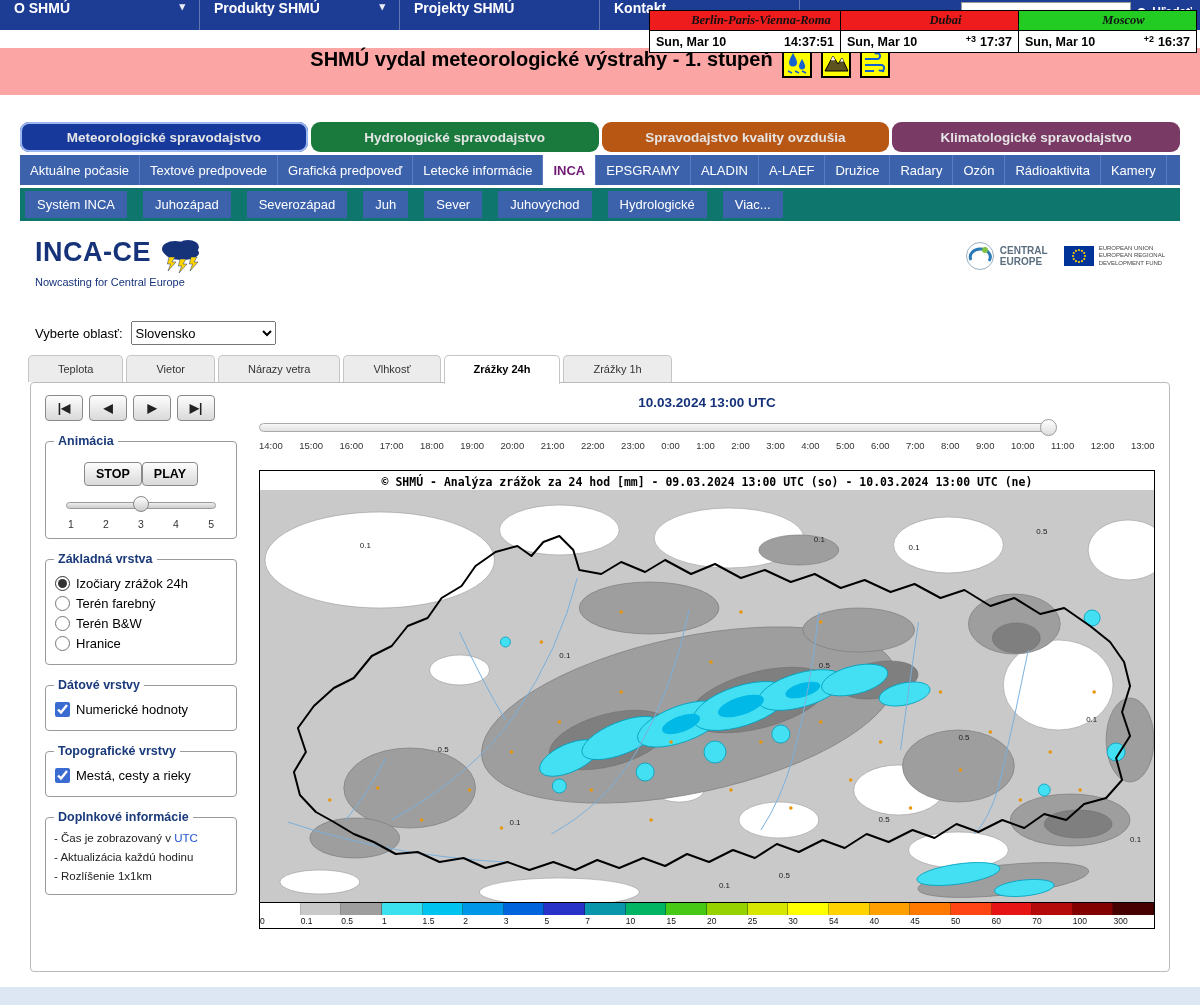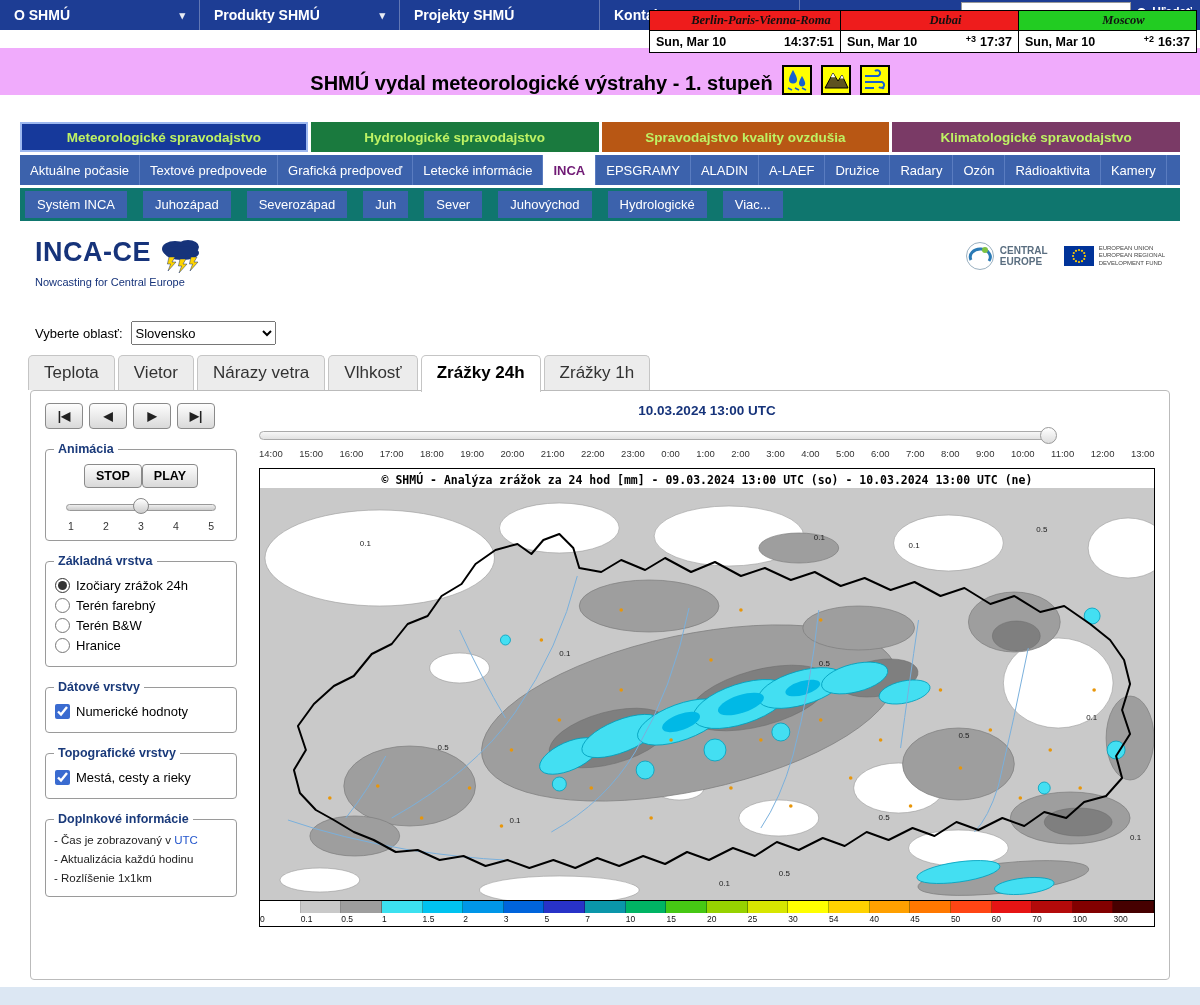--- a/index.html
+++ b/index.html
@@ -2,48 +2,48 @@
 <html><head>
 <meta charset="utf-8">
 <style>
   * { margin:0; padding:0; box-sizing:border-box; }
   body {
     width:1200px; height:1005px; overflow:hidden; position:relative;
     background:#fff; font-family:"Liberation Sans", sans-serif; color:#000;
   }
   
   .topbar { height:30px; background:#1d3d94; display:flex; align-items:stretch; color:#fff; position:relative; }
-  .tn-item { width:200px; display:flex; align-items:center; justify-content:space-between;
+  .tn-item { width:200px; display:flex; align-items:flex-start; justify-content:space-between;
              padding:0 14px; border-right:1px solid rgba(255,255,255,.3); font-weight:bold; font-size:14px; cursor:pointer; }
   .tn-chev { font-size:11px; opacity:.9; }
   .search-area { position:absolute; top:2px; right:8px; display:flex; align-items:center; gap:6px; z-index:1; }
   .search-input { width:170px; height:20px; border:1px solid #999; background:#fff; }
   .search-icon { width:9px; height:9px; border:2px solid #fff; border-radius:50%; position:relative; display:inline-block; }
   .search-icon::after { content:""; position:absolute; width:2px; height:5px; background:#fff; left:7px; top:7px; transform:rotate(-45deg); }
   .search-label { color:#fff; font-size:12px; font-weight:bold; }
   
   .clock-widget { position:absolute; top:10px; right:3px; z-index:5; display:flex; border:1px solid #000; background:#fff; }
   .clock-col { width:178px; border-left:1px solid #000; }
   .clock-col:first-child { width:190px; border-left:none; }
   .clock-city { height:19px; display:flex; align-items:center; justify-content:center;
                 font-family:"Liberation Serif", serif; font-style:italic; font-weight:bold; font-size:12.5px; color:#111;padding-left:32px; }
   .clock-row { height:22px; background:#fff; border-top:1px solid #000; display:flex; justify-content:space-between;
                align-items:center; padding:0 6px; font-weight:bold; font-size:12.5px; }
   .clock-right { display:flex; align-items:center; }
   .clock-offset { font-size:9px; margin-right:4px; position:relative; top:-3px; }
   
-  .alert-banner { margin-top:18px; height:47px; background:#f0abfc; display:flex; align-items:flex-end;
+  .alert-banner { margin-top:18px; height:47px; background:#fca5a5; display:flex; align-items:flex-start;
                   justify-content:center; gap:9px; font-size:20px; font-weight:bold; }
   .warn-icon { width:30px; height:30px; border:2px solid #000; background:#ffff00;
                display:flex; align-items:center; justify-content:center; }
   
   .content { padding:0 20px; }
   .main-tabs { margin-top:27px; display:flex; gap:3px; height:30px; }
-  .main-tab { flex:1; color:#bef264; font-weight:bold; font-size:13.5px; display:flex; align-items:center;
-              justify-content:center; cursor:pointer; }
+  .main-tab { flex:1; color:#e5e5e5; font-weight:bold; font-size:13.5px; display:flex; align-items:center;
+              justify-content:center; cursor:pointer;border-radius:9px; }
   .main-tab.active { box-shadow: inset 0 0 0 2px #9db8f0; }
   .sub-nav { margin-top:3px; height:30px; background:#3c62ac; display:flex; align-items:stretch; font-size:13px; color:#fff; }
   .sn-item { display:flex; align-items:center; padding:0 10px; border-right:1px solid #5a7cc0; cursor:pointer; white-space:nowrap; }
   .sn-item.active { background:#fff; color:#701a75; font-weight:bold; }
   .region-nav { margin-top:3px; height:33px; background:#0f766e; display:flex; align-items:center; gap:16px; padding:0 5px; }
   .rn-item { background:#3c62ac; color:#fff; font-size:13px; padding:6px 12px; cursor:pointer; white-space:nowrap; }
   
   .logo-row { height:97px; position:relative; }
   .inca-logo { position:absolute; left:15px; top:16px; }
   .inca-title-row { display:flex; align-items:flex-start; gap:4px; }
@@ -52,33 +52,33 @@
   .partners { position:absolute; right:15px; top:20px; display:flex; gap:16px; align-items:center; }
   .ce-logo, .eu-logo { display:flex; align-items:center; gap:5px; }
   .ce-text span, .eu-text span { display:block; }
   .ce-text span { font-size:10px; font-weight:bold; color:#5a6e80; line-height:1.1; }
   .eu-text span { font-size:6px; color:#444; line-height:1.2; }
   
   .area-row { padding-left:15px; height:30px; display:flex; align-items:center; gap:8px; font-size:13px; }
   .area-row select { width:145px; height:24px; font-size:13px; }
   
   .view-tabs { margin-top:7px; display:flex; gap:3px; padding-left:8px; position:relative; z-index:2; }
-  .vt { padding:7px 15px; background:#ececec; border:1px solid #c5c5c5; border-bottom:none;
-        border-radius:5px 5px 0 0; font-size:17px; color:#333; cursor:pointer; }
+  .vt { padding:7px 29px; background:#ececec; border:1px solid #c5c5c5; border-bottom:none;
+        border-radius:5px 5px 0 0; font-size:11px; color:#333; cursor:pointer; }
   .vt.active { background:#fff; font-weight:bold; color:#000; padding-bottom:9px; margin-bottom:-2px; }
   
   .panel { margin:0 10px; border:1px solid #bbb; border-radius:4px; height:590px; padding:12px 14px;
            display:flex; gap:22px; background:#fff; }
   .left-col { width:192px; flex-shrink:0; }
   .player { display:flex; gap:6px; }
   .pbtn { width:38px; height:26px; border:1px solid #8a8a8a; border-radius:4px;
           background:linear-gradient(#fdfdfd,#d9d9d9); font-size:12px; font-weight:bold; color:#222; cursor:pointer; }
   fieldset { margin-top:13px; border:1px solid #9a9a9a; border-radius:4px; padding:5px 8px 8px; }
   legend { font-weight:bold; font-size:12.5px; color:#1a3a7a; padding:0 4px; }
-  .anim-btns { display:flex; gap:0; justify-content:center; margin:3px 0 10px; }
+  .anim-btns { display:flex; gap:0; justify-content:center; margin:9px 0 10px; }
   .abtn { padding:4px 11px; border:1px solid #8a8a8a; border-radius:4px;
           background:linear-gradient(#fdfdfd,#d9d9d9); font-size:12.5px; font-weight:bold; cursor:pointer; }
   .speed-slider { position:relative; height:18px; margin:0 12px; }
   .speed-track { position:absolute; top:6px; left:0; right:0; height:7px; border:1px solid #999;
                  border-radius:4px; background:linear-gradient(#eee,#ccc); }
   .speed-handle { position:absolute; left:50%; top:0; width:16px; height:16px; border-radius:50%;
                   background:linear-gradient(#fff,#ccc); border:1px solid #888; transform:translateX(-50%); cursor:pointer; }
   .speed-marks { display:flex; justify-content:space-between; margin:4px 14px 0; font-size:10.5px; color:#333; }
   .opt-row { display:flex; align-items:center; gap:6px; margin:5px 1px; font-size:13px; cursor:pointer; }
   .opt-row input[type=radio] { width:15px; height:15px; accent-color:#333; }
@@ -86,21 +86,21 @@
   .info-line { font-size:11.5px; color:#222; line-height:1.65; }
   .info-link { color:#2255cc; text-decoration:none; cursor:pointer; }
   
   .right-col { flex:1; display:flex; flex-direction:column; }
   .cur-label { text-align:center; font-weight:bold; font-size:13.5px; color:#16337a; margin-bottom:8px; }
   .time-slider { position:relative; height:20px; margin-bottom:2px; }
   .ts-track { position:absolute; left:0; width:89%; top:5px; height:9px; border:1px solid #aaa;
               border-radius:5px; background:linear-gradient(#f7f7f7,#e2e2e2); }
   .ts-handle { position:absolute; left:calc(89% - 16px); top:1px; width:17px; height:17px; border-radius:50%;
                background:linear-gradient(#fff,#ddd); border:1px solid #999; cursor:pointer; }
-  .ticks { display:flex; justify-content:space-between; font-size:9.5px; color:#333; margin-bottom:9px; }
+  .ticks { display:flex; justify-content:space-between; font-size:9.5px; color:#333; margin-bottom:19px; }
   .map-box { border:1px solid #000; background:#fff; }
   .map-title { text-align:center; font-family:"DejaVu Sans Mono", monospace; font-weight:bold;
                font-size:11.5px; padding:4px 0 1px; }
   #map-svg { display:block; width:100%; height:412px; }
   .contour-label { font-size:8px; fill:#222; font-family:"Liberation Sans", sans-serif; }
   .leg-bar { display:flex; height:13px; border-top:1px solid #000; }
   .leg-cell { flex:1; border-right:1px solid rgba(0,0,0,.3); }
   .leg-labels { display:flex; font-size:8.5px; padding:1px 0 2px; color:#111; }
   .leg-label { flex:1; }
   .footer-strip { position:absolute; bottom:0; left:0; width:100%; height:18px; background:#dce7f3; }

